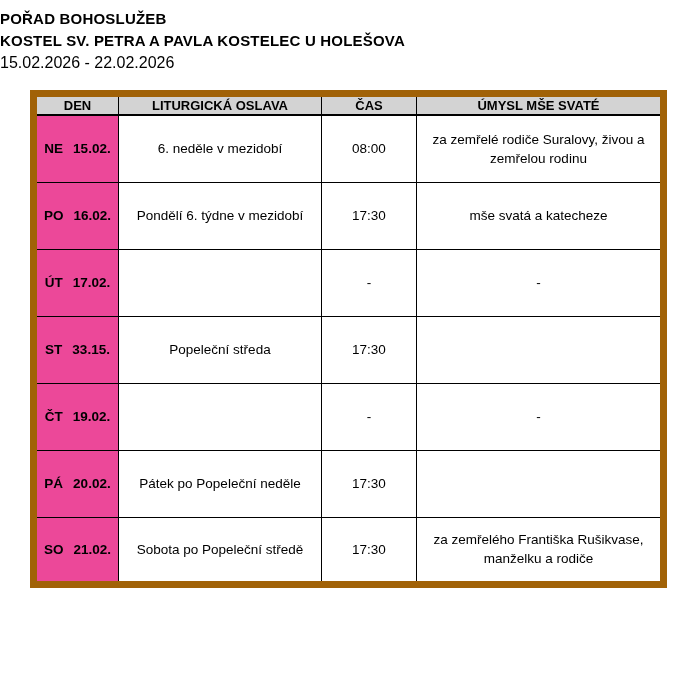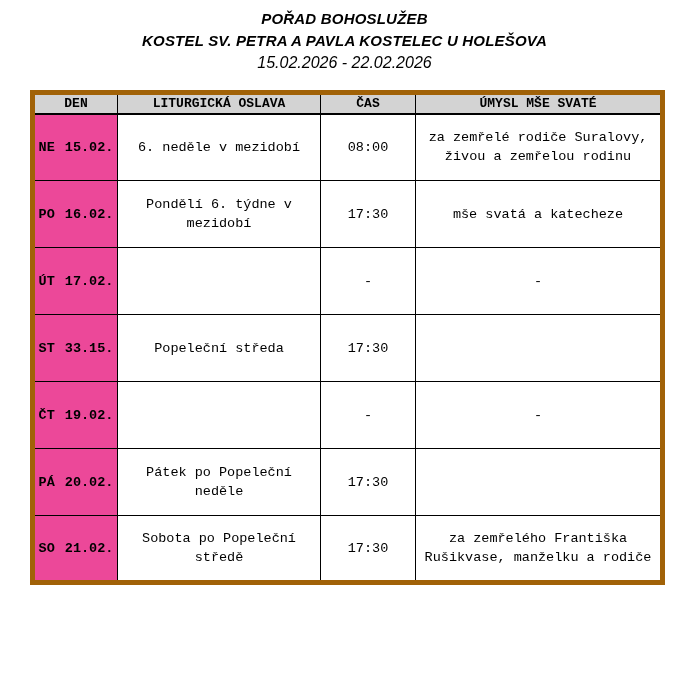--- a/index.html
+++ b/index.html
@@ -3,31 +3,30 @@
 <meta charset="utf-8">
 <style>
   * { margin: 0; padding: 0; box-sizing: border-box; }
   html, body {
     width: 689px; height: 675px;
     background: #ffffff;
     color: #000000;
     font-family: "Liberation Sans", sans-serif;
     overflow: hidden;
   }
-  .titles { text-align: center; padding-top: 8px; font-style: italic; }
+  .titles { padding-top: 8px; }
   .title-line { font-size: 15px; font-weight: bold; line-height: 22px; letter-spacing: 0.2px; }
   .date-line { font-size: 16px; font-weight: normal; line-height: 21px; }
 
   table.schedule {
     border-collapse: collapse;
     table-layout: fixed;
     width: 630px;
     margin: 17px 0 0 30px;
-    border: 5px solid #a16207;
-    font-family: Liberation Mono, monospace;
+    border: 7px solid #a16207;
   }
   col.c-den   { width: 85px; }
   col.c-oslava{ width: 203px; }
   col.c-cas   { width: 95px; }
   col.c-umysl { width: 247px; }
 
   th, td {
     border: 1px solid #000;
     text-align: center;
     vertical-align: middle;

